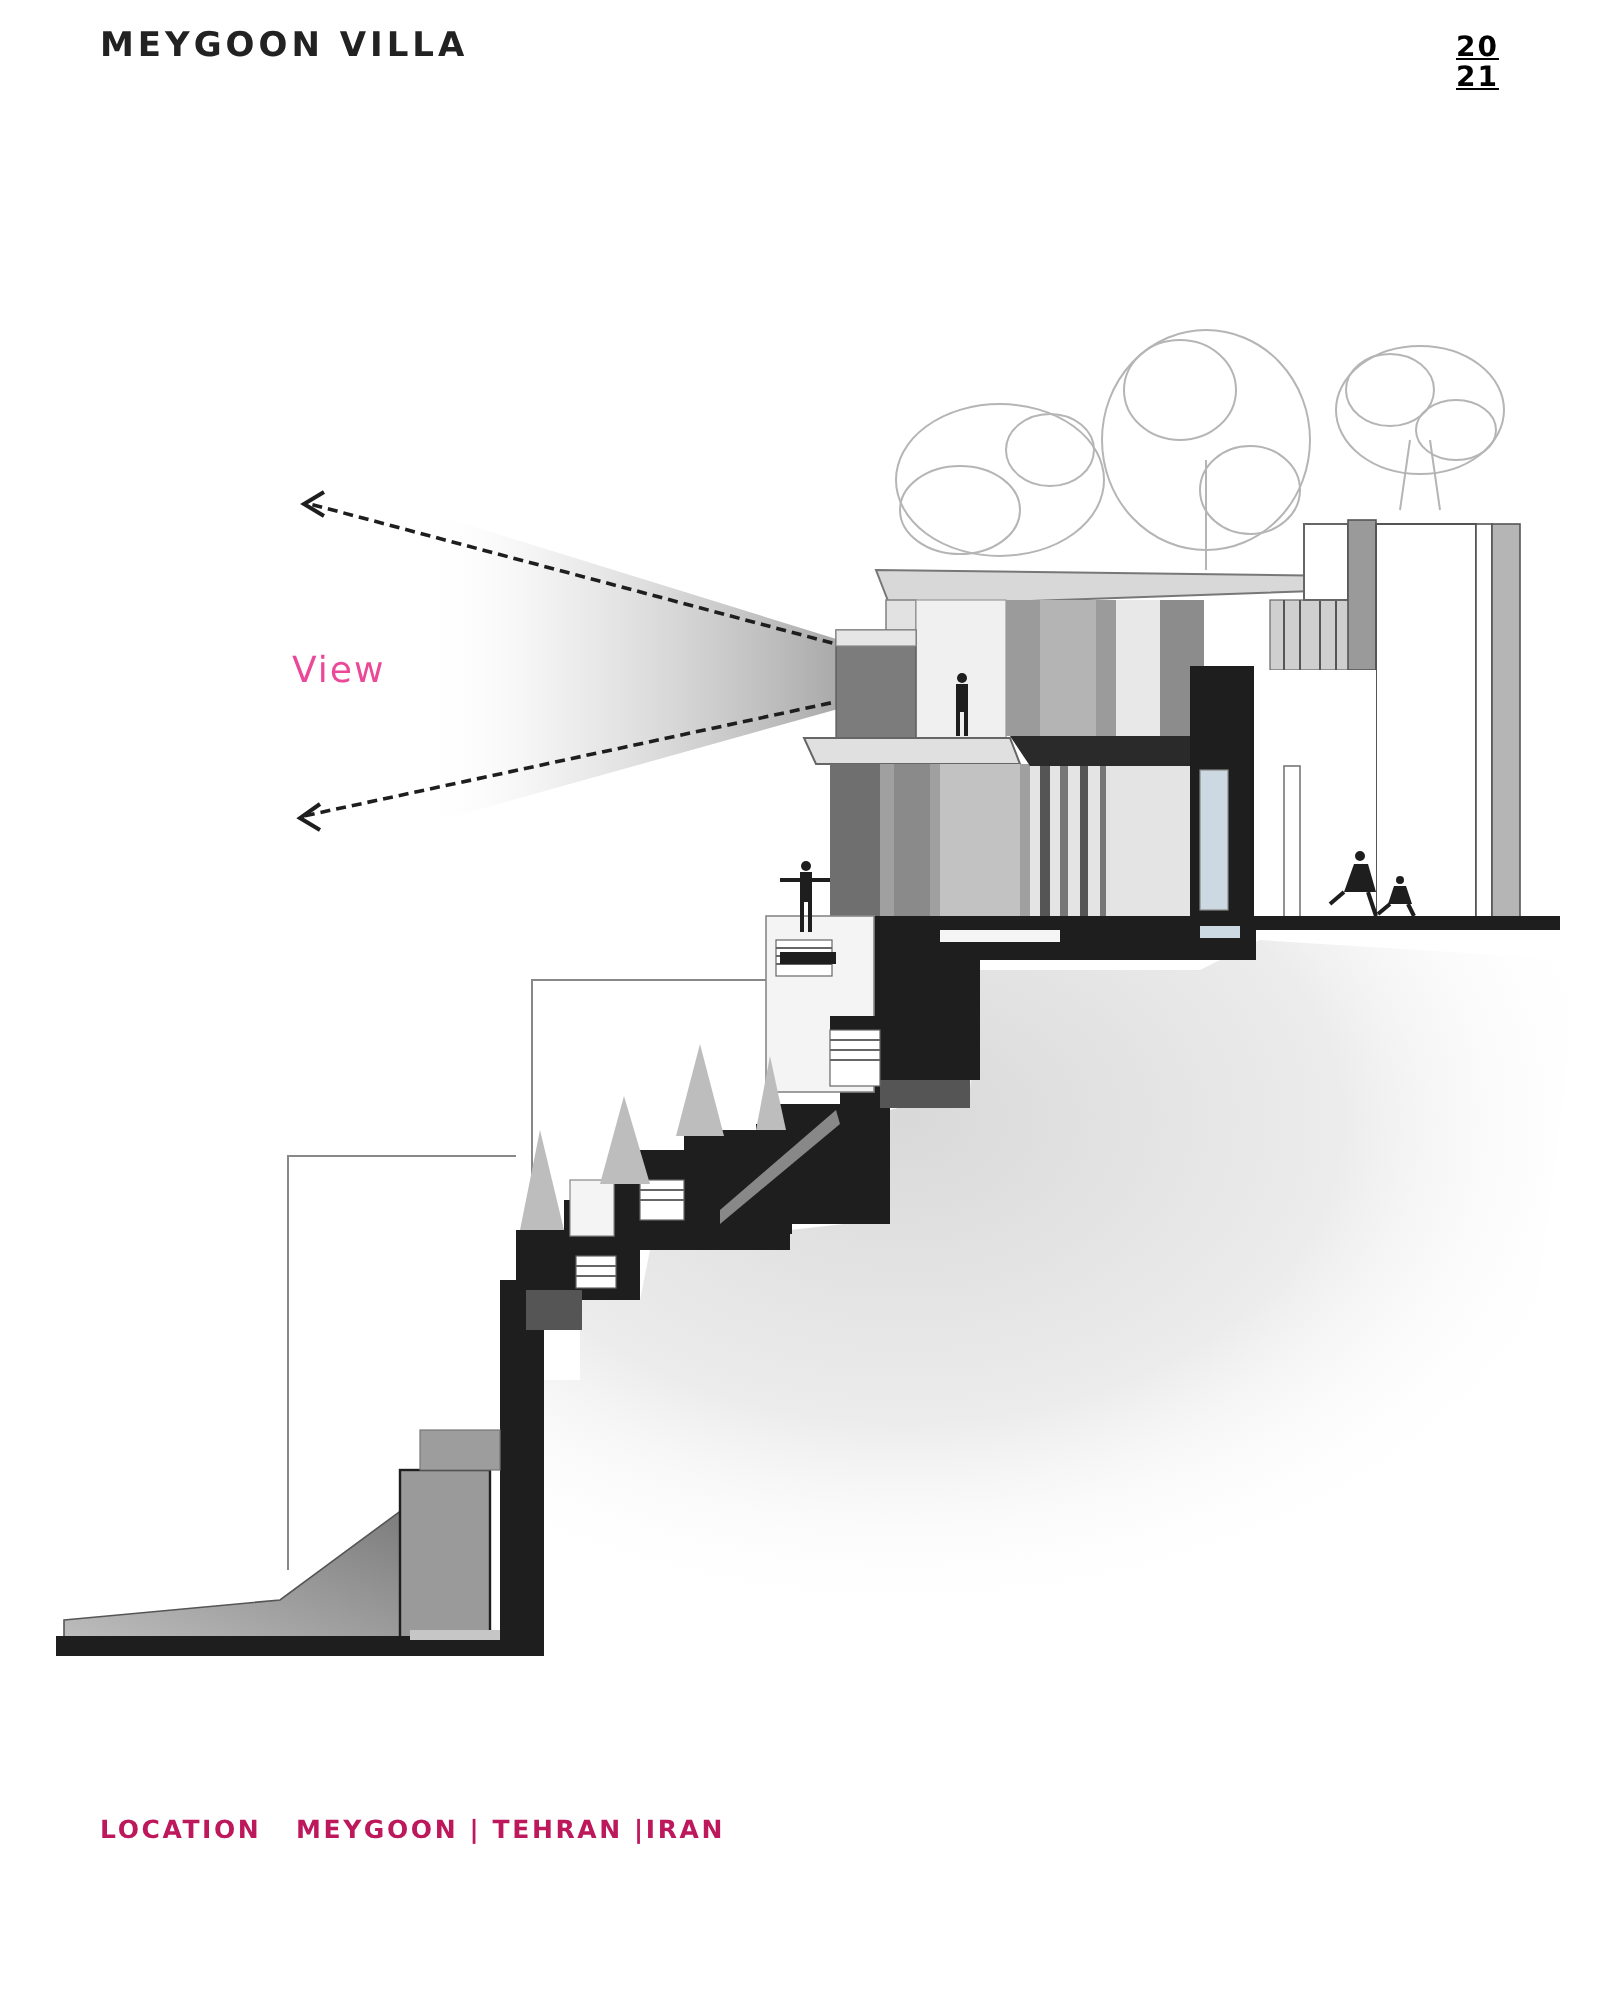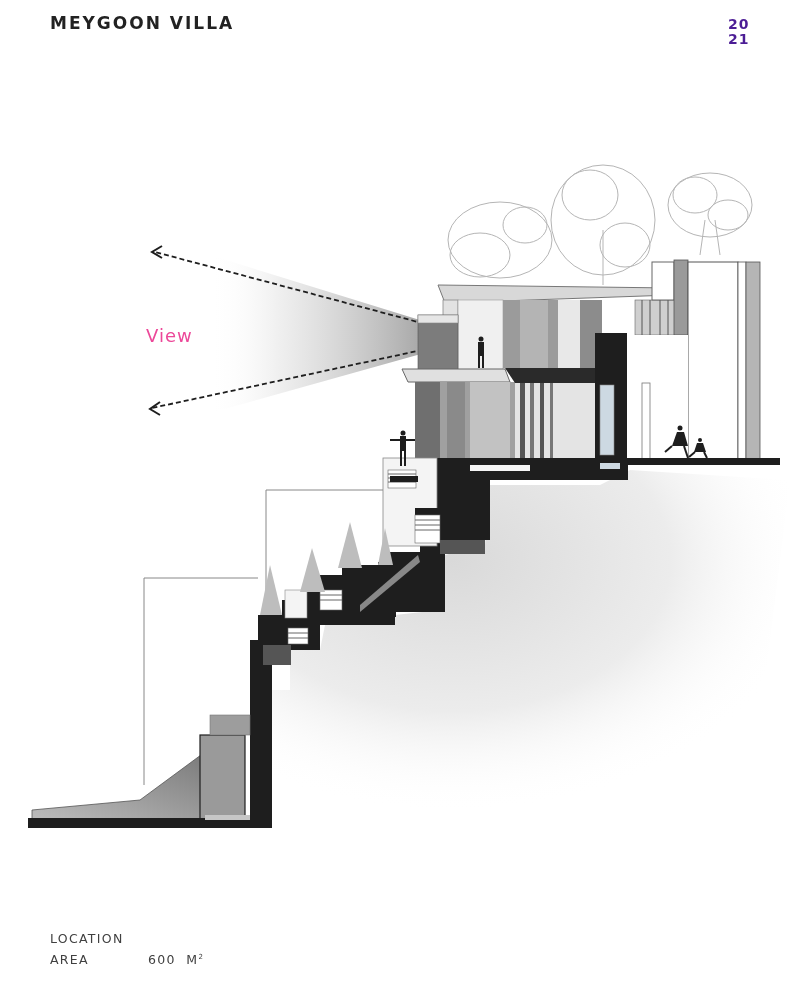--- a/index.html
+++ b/index.html
@@ -1,22 +1,22 @@
 <!DOCTYPE html>
 <html><head>
 <meta charset="utf-8">
 <style>
   html,body{margin:0;padding:0;background:#ffffff;}
   body{width:800px;height:1000px;position:relative;overflow:hidden;font-family:"DejaVu Sans",sans-serif;color:#1e1e1e;}
   .title{position:absolute;left:50px;top:13px;font-family:"DejaVu Sans",sans-serif;font-weight:bold;font-size:17px;letter-spacing:2px;color:#222;}
-  .year{position:absolute;left:728px;top:17px;font-weight:bold;font-size:14px;line-height:15px;letter-spacing:1px;color:#4c1d95;text-align:left;}
+  .year{position:absolute;left:728px;top:17px;font-weight:bold;font-size:14px;line-height:15px;letter-spacing:1px;color:#000000;text-align:left;text-decoration:underline;}
   .year span{display:block;}
   .drawing{position:absolute;left:0;top:0;width:800px;height:1000px;}
   .view-label{position:absolute;left:146px;top:325px;font-family:"DejaVu Sans",sans-serif;font-size:18px;letter-spacing:1px;color:#ec4899;}
-  .info{position:absolute;left:50px;top:928px;font-weight:normal;font-size:12.5px;letter-spacing:1.3px;color:#404040;}
+  .info{position:absolute;left:50px;top:904px;font-weight:bold;font-size:12.5px;letter-spacing:1.3px;color:#be185d;}
   .info-row{display:flex;height:21px;align-items:center;}
   .info-key{width:98px;}
   .info-val sup{font-size:7px;}
 </style>
 </head>
 <body>
 
 <div class="title">MEYGOON VILLA</div>
 <div class="year">
   <span>20</span>
@@ -187,18 +187,15 @@
     <line x1="695" y1="452" x2="689" y2="457" stroke="#1e1e1e" stroke-width="2"></line>
     <line x1="704" y1="452" x2="707" y2="458" stroke="#1e1e1e" stroke-width="2"></line>
   </g>
 </svg>
 
 <div class="view-label">View</div>
 
 <div class="info">
   <div class="info-row">
     <span class="info-key">LOCATION</span>
-  </div>
-  <div class="info-row">
-    <span class="info-key">AREA</span>
-    <span class="info-val"><span style="white-space:pre">600  M</span><sup>2</sup></span>
+    <span class="info-val">MEYGOON | TEHRAN |IRAN</span>
   </div>
 </div>
 
 </body></html>

